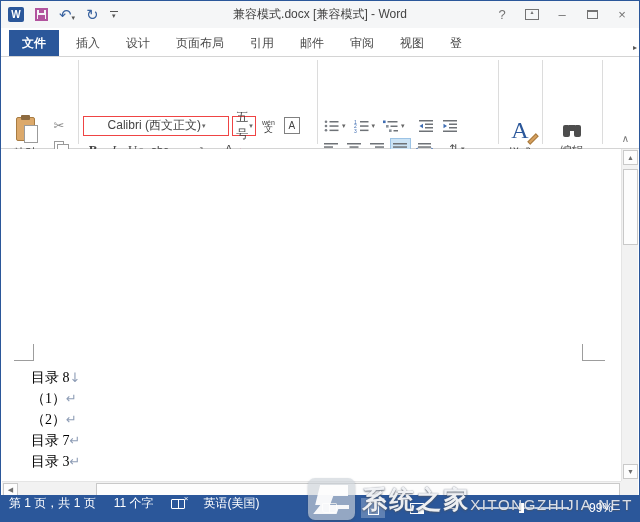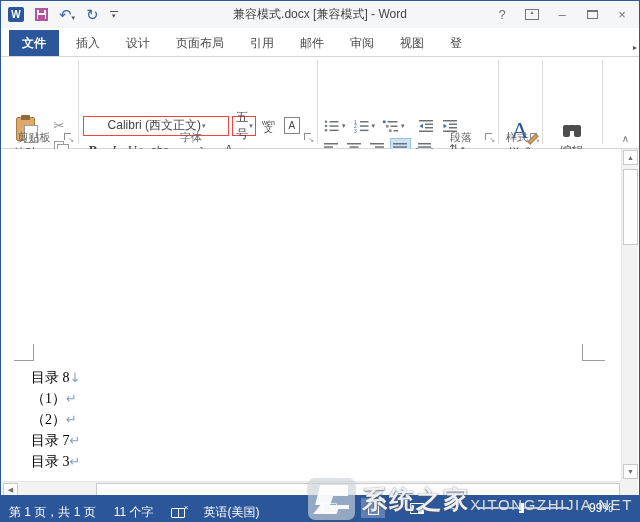--- a/index.html
+++ b/index.html
@@ -125,21 +125,21 @@
   .vs-btn { position:absolute; left:1px; width:15px; height:15px; background:#fdfdfd; border:1px solid #c9c9c9; color:#6f6f6f; font-size:7px; display:flex; align-items:center; justify-content:center; }
   .vs-up { top:1px; }
   .vs-down { top:315px; }
   .vs-thumb { position:absolute; left:1px; top:20px; width:15px; height:76px; background:#fdfdfd; border:1px solid #c9c9c9; }
   .hscroll { position:absolute; left:1px; right:18px; top:480px; height:16px; background:#f2f2f2; border-top:1px solid #e5e5e5; }
   .hs-btn { position:absolute; left:1px; top:1px; width:15px; height:13px; background:#fdfdfd; border:1px solid #c9c9c9; color:#6f6f6f; font-size:7px; display:flex; align-items:center; justify-content:center; }
   .hs-thumb { position:absolute; left:94px; top:1px; width:524px; height:13px; background:#fdfdfd; border:1px solid #c9c9c9; }
   .corner { position:absolute; right:1px; top:480px; width:17px; height:16px; background:#f2f2f2; }
 
   
-  .statusbar { position:absolute; left:0; right:0; bottom:0; height:26px; background:#2b579a; color:#fff; display:flex; align-items:flex-end; font-size:12px; }
+  .statusbar { position:absolute; left:0; right:0; bottom:0; height:26px; background:#2b579a; color:#fff; display:flex; align-items:flex-start; font-size:12px; }
   .sb-left { display:flex; align-items:center; gap:18px; padding-left:8px; }
   .sb-item { white-space:nowrap; }
   .book-icon { position:relative; width:14px; height:10px; border:1px solid #fff; border-radius:1px; }
   .book-icon:before { content:""; position:absolute; left:6px; top:0; width:1px; height:8px; background:#fff; }
   .book-icon .bx { position:absolute; right:-4px; top:-6px; font-size:8px; color:#fff; }
   .sb-right { position:absolute; right:12px; height:26px; display:flex; align-items:center; gap:20px; padding-right:14px; }
   .viewbtn { width:24px; height:20px; display:flex; align-items:center; justify-content:center; }
   .viewbtn.selected { background:rgba(255,255,255,0.25); }
   .icon-readmode { position:relative; width:15px; height:10px; border:1px solid #fff; border-radius:1px 1px 3px 3px; }
   .icon-readmode:before { content:""; position:absolute; left:6px; top:0; width:1px; height:8px; background:#fff; }
@@ -485,46 +485,20 @@
     </div>
 
     <div class="grp-edit">
       <div class="bigbtn">
         <span class="binoc"></span>
         <span class="blabel">编辑</span>
         <span class="dd">▾</span>
       </div>
     </div>
 
-    <div class="group-label-row">
-      <div class="glabel" style="left:2px;width:62px">
-          <span>剪贴板</span>
-        </div>
-      <div class="launcher" style="position:absolute;left:62px;top:2px">
-          <span class="lnch-arrow">↘</span>
-        </div>
-      <div class="glabel" style="left:160px;width:60px">
-          <span>字体</span>
-        </div>
-      <div class="launcher" style="position:absolute;left:302px;top:2px">
-          <span class="lnch-arrow">↘</span>
-        </div>
-      <div class="glabel" style="left:430px;width:60px">
-          <span>段落</span>
-        </div>
-      <div class="launcher" style="position:absolute;left:483px;top:2px">
-          <span class="lnch-arrow">↘</span>
-        </div>
-      <div class="glabel" style="left:496px;width:40px">
-          <span>样式</span>
-        </div>
-      <div class="launcher" style="position:absolute;left:528px;top:2px">
-          <span class="lnch-arrow">↘</span>
-        </div>
-    </div>
     <span class="collapse-ribbon">∧</span>
   </div>
 
   <div class="docarea">
     <div class="crop-left"></div>
     <div class="crop-right"></div>
     <div class="docline" style="top:218px"><span>目录 8</span><span class="pmark">↓</span></div>
     <div class="docline" style="top:239px"><span>（1）</span><span class="pmark">↵</span></div>
     <div class="docline" style="top:260px"><span>（2）</span><span class="pmark">↵</span></div>
     <div class="docline" style="top:281px"><span>目录 7</span><span class="pmark">↵</span></div>

